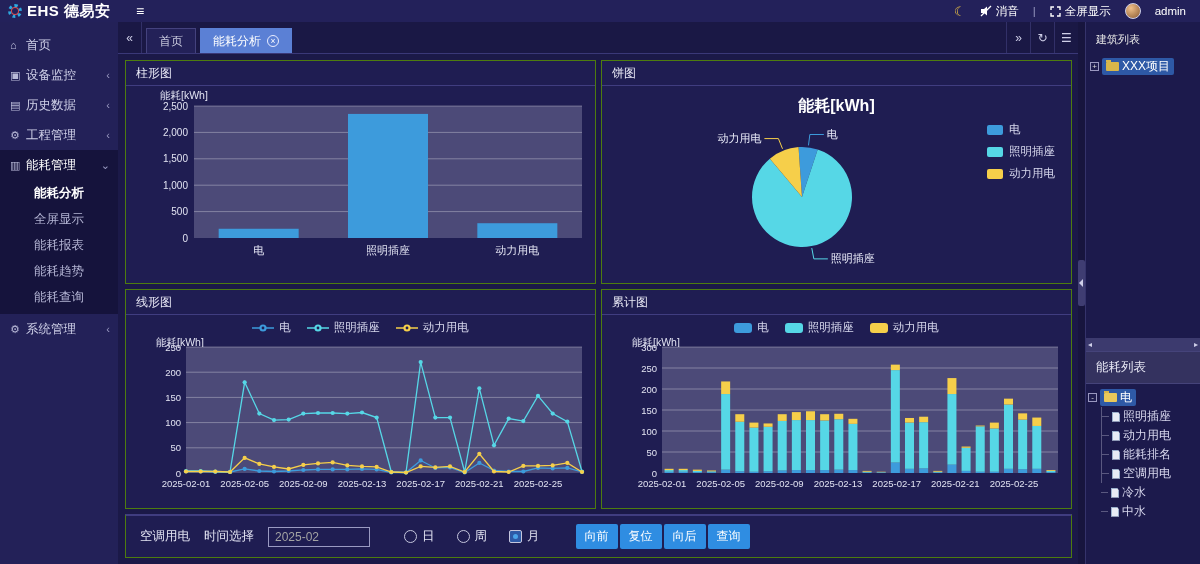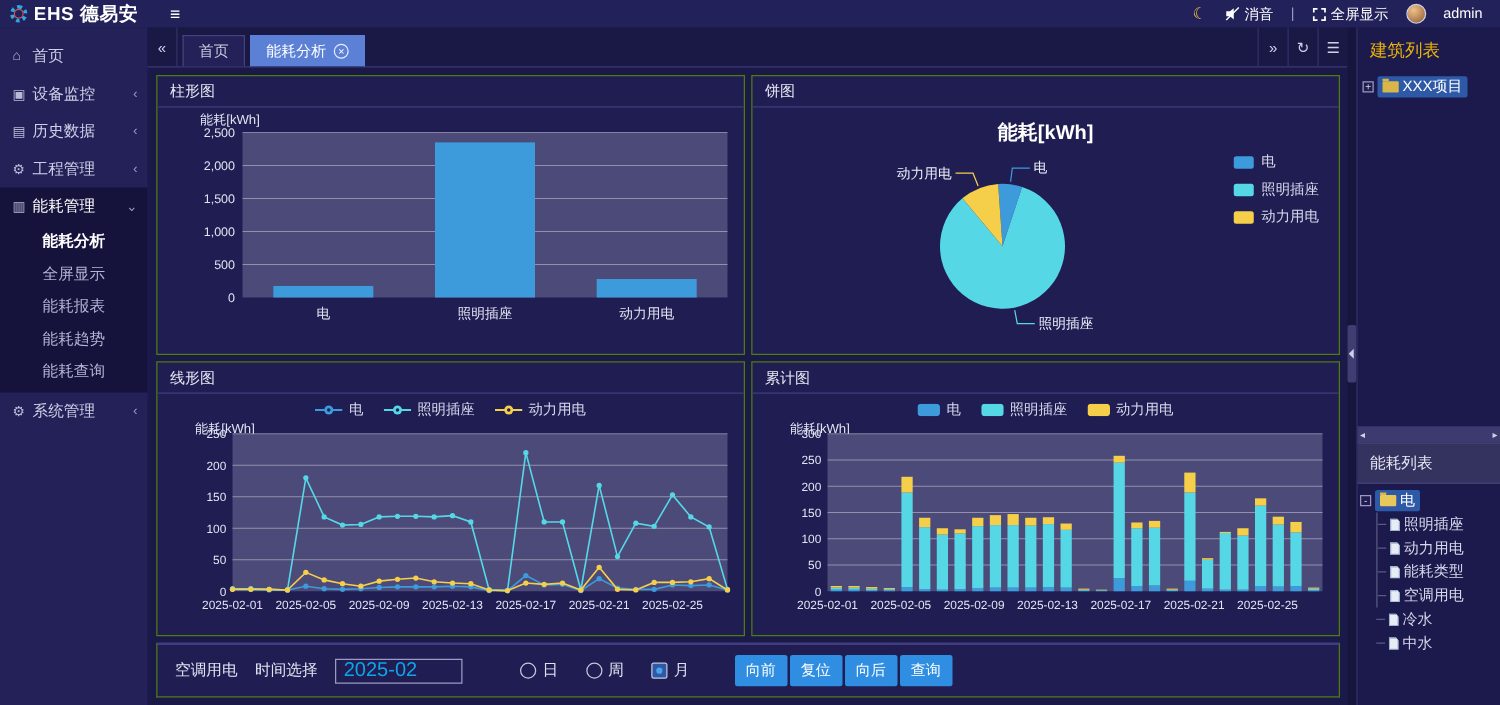--- a/index.html
+++ b/index.html
@@ -51,35 +51,35 @@
   .pietitle{text-align:center;font-size:16px;font-weight:bold;color:#fff;padding-top:10px;}
   .pielegend{position:absolute;right:16px;top:36px;display:flex;flex-direction:column;gap:7px;font-size:11.5px;color:#d8d9ee;}
   .pielegend .li{display:flex;align-items:center;gap:6px;cursor:pointer;}
   .sw{width:16px;height:10px;border-radius:2px;}
   .hlegend{height:20px;display:flex;align-items:center;justify-content:center;gap:16px;font-size:11.5px;color:#d8d9ee;padding-top:4px;}
   .hlegend .li{display:flex;align-items:center;gap:5px;cursor:pointer;}
 
   
   .footerbar{grid-column:1 / span 2;display:flex;align-items:center;padding:0 14px;gap:10px;font-size:12.5px;color:#e2e3f2;border-top:2px solid #403d80;}
   .flabel{margin-right:4px;}
-  .timeinput{width:102px;height:20px;background:transparent;border:1px solid #9a9ac2;color:#0ea5e9;font-size:16px;padding:0 6px;margin-right:36px;}
+  .timeinput{width:102px;height:20px;background:transparent;border:1px solid #9a9ac2;color:#a3a3a3;font-size:12px;padding:0 6px;margin-right:24px;}
   .rgroup{display:flex;align-items:center;gap:22px;margin-right:26px;}
   .ritem{display:flex;align-items:center;gap:5px;cursor:pointer;}
   .radio{width:13px;height:13px;border:1px solid #c5c6dd;border-radius:50%;position:relative;}
   .radio.sel::after{content:'';position:absolute;inset:3px;border-radius:50%;background:#4aa3e8;}
   .btn{background:#2f8de2;color:#fff;border:none;font-size:12px;padding:4px 9px;border-radius:2px;margin-right:2px;cursor:pointer;}
 
   
   .vgap{width:7px;flex:0 0 7px;background:#17153e;position:relative;}
   .collapse-handle{position:absolute;left:0;top:238px;width:7px;height:46px;background:#3f3d72;border-radius:2px;cursor:pointer;}
   .collapse-handle::after{content:'';position:absolute;left:1px;top:19px;border-top:4px solid transparent;border-bottom:4px solid transparent;border-right:4px solid #cfcfe8;}
 
   
   #rightbar{width:115px;flex:0 0 115px;background:#1c1a4c;border-left:1px solid #35336b;display:flex;flex-direction:column;font-size:12px;}
-  .rtitle{padding:10px 10px 8px;font-size:14px;color:#eab308;font-family:Liberation Mono, monospace;}
+  .rtitle{padding:10px 10px 8px;font-size:11px;color:#e5e5e5;font-family:Liberation Mono, monospace;}
   .rtitle2{background:#34325f;border-top:1px solid #45437a;border-bottom:1px solid #45437a;padding:7px 10px;font-size:12.5px;color:#e8e8f5;}
   #buildingtree{height:283px;padding:2px 4px;overflow:hidden;}
   #energytree{flex:1;padding:4px 2px;overflow:hidden;}
   .hscroll{height:13px;background:#3c3a6e;display:flex;align-items:center;justify-content:space-between;padding:0 2px;color:#cfcfe8;font-size:8px;cursor:pointer;}
   .trow{display:flex;align-items:center;gap:3px;height:19px;white-space:nowrap;color:#d8d8ee;cursor:pointer;}
   .expander{width:9px;height:9px;border:1px solid #9a98c0;background:#201e50;color:#ddd;font-size:8px;line-height:7px;text-align:center;flex:0 0 9px;}
   .folder{width:13px;height:9px;background:#d8b64a;border-radius:1px;position:relative;flex:0 0 13px;}
   .folder::before{content:'';position:absolute;top:-2px;left:0;width:5px;height:2px;background:#d8b64a;}
   .folder.open{background:#e9c85a;}
   .ficon{width:8px;height:10px;background:#e8ecf5;border:1px solid #9ab0cc;flex:0 0 8px;clip-path:polygon(0 0,70% 0,100% 30%,100% 100%,0 100%);}
@@ -571,21 +571,21 @@
             <div class="trow">
               <span class="ficon"></span>
               <span>照明插座</span>
             </div>
             <div class="trow">
               <span class="ficon"></span>
               <span>动力用电</span>
             </div>
             <div class="trow">
               <span class="ficon"></span>
-              <span>能耗类型</span>
+              <span>能耗排名</span>
             </div>
             <div class="trow">
               <span class="ficon"></span>
               <span>空调用电</span>
             </div>
           </div>
           <div class="trow joined" style="margin-left: 13px;">
             <span class="ficon"></span>
             <span>冷水</span>
           </div>

